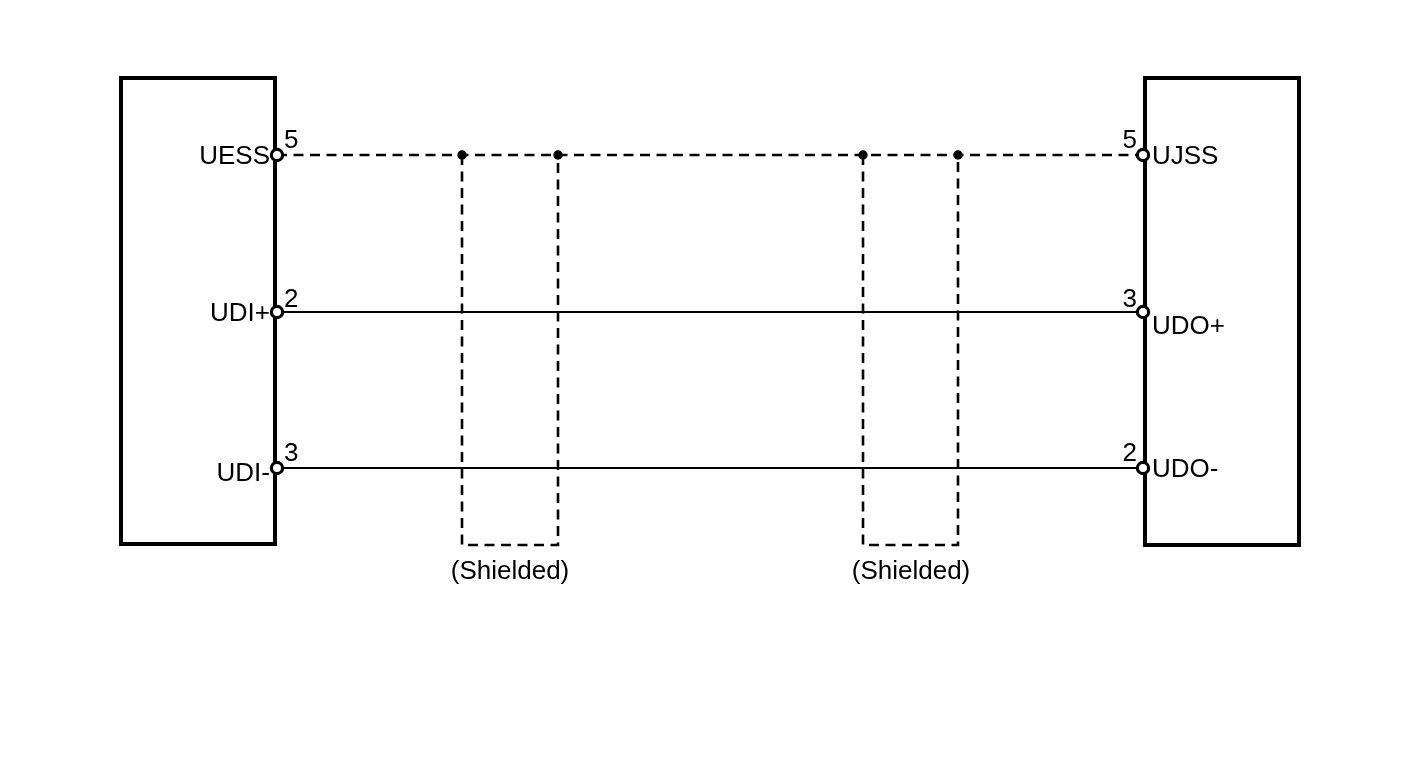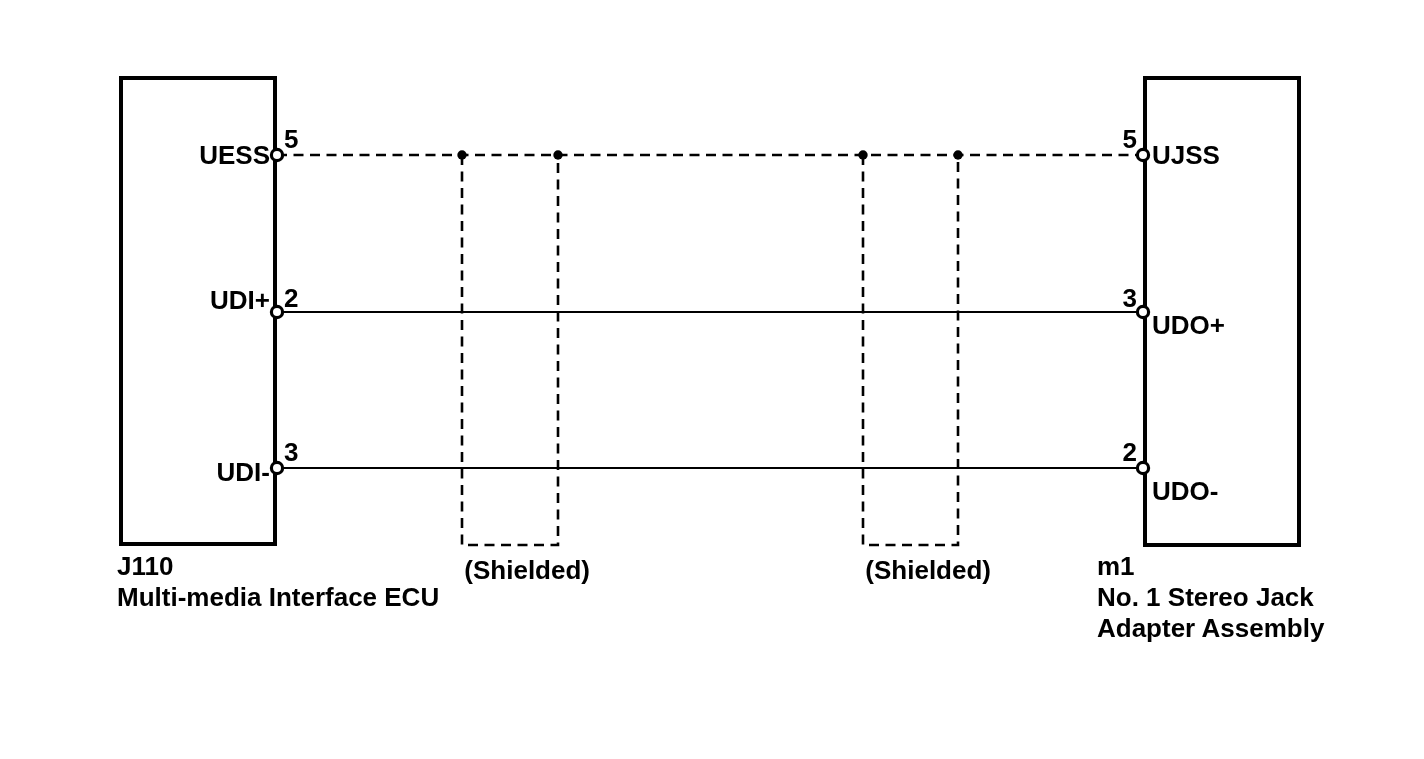--- a/index.html
+++ b/index.html
@@ -7,35 +7,34 @@
     width: 1424px; height: 759px;
     background: #ffffff;
     font-family: "Liberation Sans", sans-serif;
     color: #000000;
     overflow: hidden;
   }
   .diagram {
     position: relative;
     width: 1424px; height: 583px;
     background: #ffffff;
-    font-weight: bold;
   }
   .diagram svg { position: absolute; left: 0; top: 0; }
   .lbl {
     position: absolute;
     font-size: 26px;
     line-height: 26px;
     white-space: nowrap;
     color: #000000;
   }
   .pin-label-left  { left: 140px; width: 130px; text-align: right; }
   .pin-label-right { left: 1152px; text-align: left; }
   .pin-num-left    { left: 284px; text-align: left; }
   .pin-num-right   { left: 1057px; width: 80px; text-align: right; }
-  .shield-label    { width: 160px; text-align: right; }
+  .shield-label    { width: 160px; text-align: center; }
   .caption {
     position: absolute;
     font-size: 26px;
     line-height: 31px;
     white-space: nowrap;
   }
 </style>
 </head>
 <body>
 
@@ -61,42 +60,33 @@
 
     <circle cx="277" cy="155" r="5.6" fill="#fff" stroke="#000" stroke-width="3.2"></circle>
     <circle cx="277" cy="312" r="5.6" fill="#fff" stroke="#000" stroke-width="3.2"></circle>
     <circle cx="277" cy="468" r="5.6" fill="#fff" stroke="#000" stroke-width="3.2"></circle>
     <circle cx="1143" cy="155" r="5.6" fill="#fff" stroke="#000" stroke-width="3.2"></circle>
     <circle cx="1143" cy="312" r="5.6" fill="#fff" stroke="#000" stroke-width="3.2"></circle>
     <circle cx="1143" cy="468" r="5.6" fill="#fff" stroke="#000" stroke-width="3.2"></circle>
   </svg>
 
   <div class="lbl pin-label-left" style="top:142px">UESS</div>
-  <div class="lbl pin-label-left" style="top:287px">UDI+</div>
+  <div class="lbl pin-label-left" style="top:299px">UDI+</div>
   <div class="lbl pin-label-left" style="top:459px">UDI-</div>
 
   <div class="lbl pin-num-left" style="top:126px">5</div>
   <div class="lbl pin-num-left" style="top:285px">2</div>
   <div class="lbl pin-num-left" style="top:439px">3</div>
 
   <div class="lbl pin-num-right" style="top:126px">5</div>
   <div class="lbl pin-num-right" style="top:285px">3</div>
   <div class="lbl pin-num-right" style="top:439px">2</div>
 
   <div class="lbl pin-label-right" style="top:142px">UJSS</div>
   <div class="lbl pin-label-right" style="top:312px">UDO+</div>
-  <div class="lbl pin-label-right" style="top:478px">UDO-</div>
+  <div class="lbl pin-label-right" style="top:455px">UDO-</div>
 
   <div class="lbl shield-label" style="left:430px; top:557px">(Shielded)</div>
   <div class="lbl shield-label" style="left:831px; top:557px">(Shielded)</div>
 
-  <div class="caption" style="left:117px; top:551px">
-    <div>J110</div>
-    <div>Multi-media Interface ECU</div>
-  </div>
 
-  <div class="caption" style="left:1097px; top:551px">
-    <div>m1</div>
-    <div>No. 1 Stereo Jack</div>
-    <div>Adapter Assembly</div>
-  </div>
 
 </div>
 
 </body></html>

